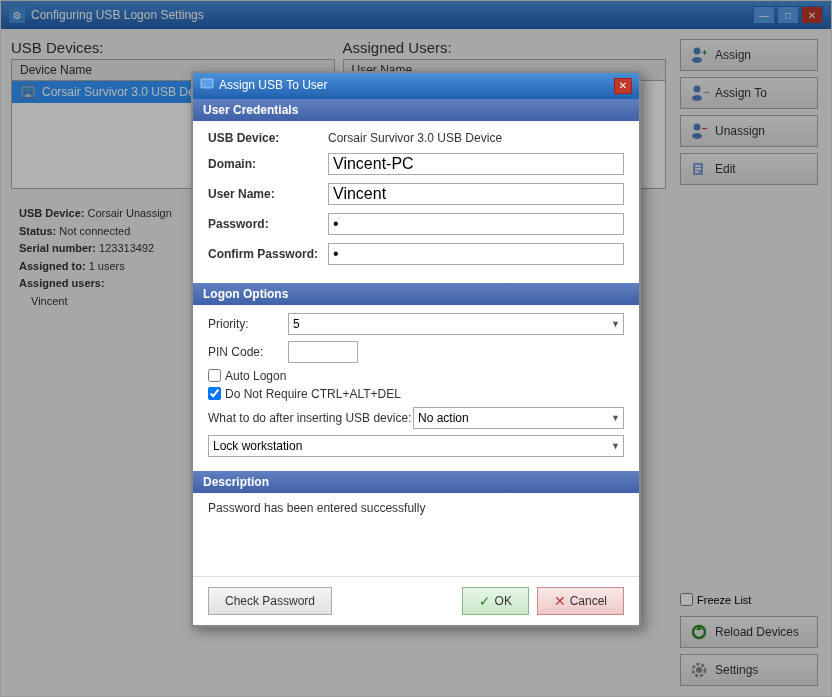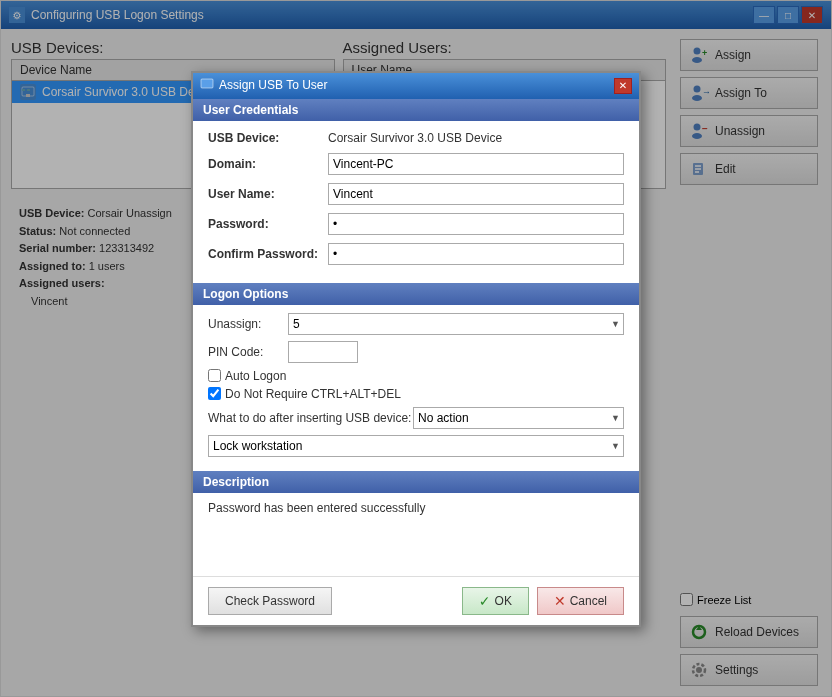--- a/index.html
+++ b/index.html
@@ -246,21 +246,21 @@
     .form-value {
       flex: 1;
       font-size: 12px;
       color: #333;
     }
     .form-input {
       flex: 1;
       height: 22px;
       border: 1px solid #aaa;
       padding: 0 4px;
-      font-size: 12px;
+      font-size: 16px;
       background: white;
     }
     .options-section {
       padding: 8px 15px;
       background: white;
     }
     .options-row {
       display: flex;
       align-items: center;
       margin-bottom: 6px;
@@ -533,21 +533,21 @@
           </div>
           <div class="form-row">
             <span class="form-label">Confirm Password:</span>
             <input class="form-input" type="password" value="x" style="">
           </div>
         </div>
 
         <div class="section-header">Logon Options</div>
         <div class="options-section">
           <div class="options-row">
-            <span class="options-label">Unassign:</span>
+            <span class="options-label">Priority:</span>
             <div class="select-wrapper" style="width:90px;">
               <select>
                 <option>1</option><option>2</option><option>3</option><option>4</option>
                 <option selected="">5</option><option>6</option><option>7</option><option>8</option><option>9</option><option>10</option>
               </select>
             </div>
           </div>
           <div class="options-row">
             <span class="options-label">PIN Code:</span>
             <input class="pin-input" type="text" style="">

